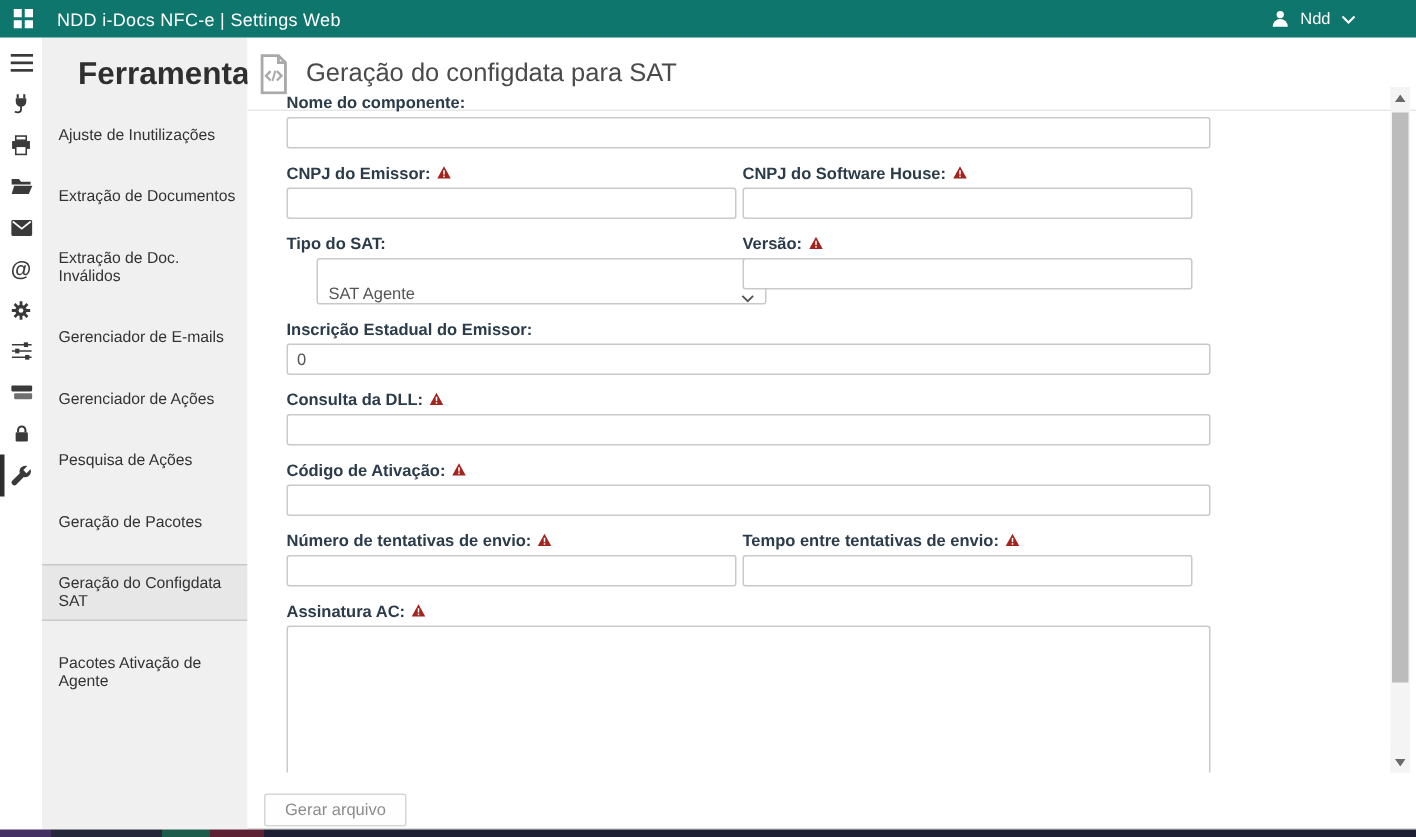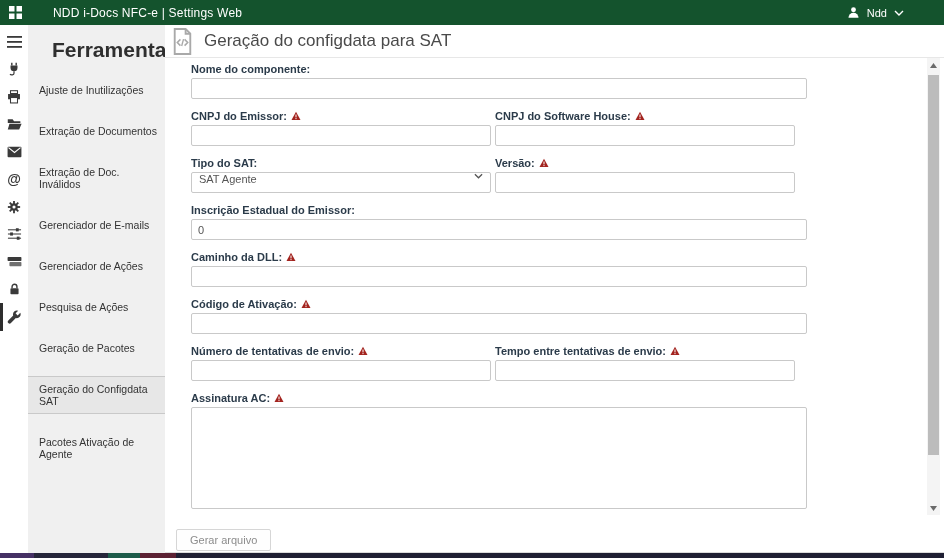--- a/index.html
+++ b/index.html
@@ -1,57 +1,57 @@
 <!DOCTYPE html>
 <html><head>
 <meta charset="utf-8">
 <style>
   html,body{margin:0;padding:0;}
   body{width:944px;height:558px;position:relative;overflow:hidden;background:#fff;
        font-family:"Liberation Sans",sans-serif;-webkit-font-smoothing:antialiased;}
   
-  .topbar{position:absolute;left:0;top:0;width:944px;height:25px;background:#14532d;
-          color:#fff;display:flex;align-items:center;z-index:5;gap:15px;}
+  .topbar{position:absolute;left:0;top:0;width:944px;height:25px;background:#0f766e;
+          color:#fff;display:flex;align-items:center;z-index:5;}
   .grid-btn{width:30px;height:25px;display:flex;align-items:center;justify-content:center;cursor:pointer;}
   .topbar-title{font-size:12px;margin-left:8px;letter-spacing:.2px;}
   .topbar-right{margin-left:auto;display:flex;align-items:center;gap:7px;padding-right:40px;
                 font-size:11px;cursor:pointer;}
   
   .iconrail{position:absolute;left:0;top:25px;width:28px;height:528px;background:#fff;padding-top:3px;box-sizing:border-box;}
   .rail-item{height:27.5px;display:flex;align-items:center;justify-content:center;cursor:pointer;
              border-left:3px solid transparent;box-sizing:border-box;padding-right:3px;}
   .rail-item.active{border-left-color:#2e2e2e;}
   .rail-item .at-glyph{font-size:14px;font-weight:bold;color:#3a3a3a;line-height:1;}
   
   .toolpanel{position:absolute;left:28px;top:25px;width:137px;height:528px;background:#f0f0f0;box-sizing:border-box;}
   .panel-title{font-size:21px;font-weight:bold;color:#2f2f2f;padding:13px 0 0 24px;}
   .panel-items{margin-top:13px;}
   .panel-item{font-size:10.5px;color:#333;padding:6px 4px 6px 11px;cursor:pointer;
               border-top:1px solid transparent;border-bottom:1px solid transparent;margin-top:15px;}
   .panel-item.selected{background:#e7e7e7;border-top-color:#c9c9c9;border-bottom-color:#c9c9c9;}
   
   .main{position:absolute;left:165px;top:25px;width:779px;height:528px;background:#fff;}
-  .page-header{height:33px;border-bottom:1px solid #e7e7e7;display:flex;align-items:center;
+  .page-header{height:49px;border-bottom:1px solid #e7e7e7;display:flex;align-items:center;
                box-sizing:border-box;padding-left:5px;}
   .page-title{font-size:17px;color:#4a4a4a;margin-left:9px;}
   .content{position:absolute;top:33px;left:0;width:760px;height:457px;box-sizing:border-box;
            padding:5px 0 0 26px;overflow:hidden;}
   .form{width:616px;}
   .row{margin-bottom:11px;}
   .row-cols{display:flex;gap:4px;margin-bottom:11px;}
   .col{width:300px;}
   .f-label{display:block;font-size:11px;font-weight:bold;color:#2b3b4a;line-height:12px;margin-bottom:3px;}
   .warn-icon{display:inline-block;margin-left:4px;vertical-align:-1px;line-height:0;}
   .f-input,.f-area{box-sizing:border-box;width:100%;border:1px solid #c9c9c9;border-radius:2px;
            background:#fff;font-family:inherit;font-size:11px;color:#555;padding:0 6px;outline:none;}
   .f-input{height:21px;}
   .f-area{height:102px;resize:none;padding-top:4px;}
-  .f-select{box-sizing:border-box;width:100%;height:21px;border:1px solid #c9c9c9;border-radius:2px;
-            background:#fff;font-size:11px;color:#555;display:flex;align-items:flex-start;
-            justify-content:space-between;padding:0 7px;cursor:pointer;}
+  .f-select{box-sizing:border-box;width:100%;height:31px;border:1px solid #c9c9c9;border-radius:2px;
+            background:#fff;font-size:11px;color:#555;display:flex;align-items:flex-end;
+            justify-content:space-between;padding:0 7px;cursor:pointer;margin-left:20px;}
   .gen-btn{position:absolute;top:504px;left:11px;height:22px;padding:0 13px;background:#fefefe;
            border:1px solid #d6d6d6;border-radius:2px;font-size:11px;color:#8c8c8c;
            font-family:inherit;cursor:pointer;}
   
   .scrollbar{position:absolute;top:33px;right:4px;width:13px;height:457px;background:#f4f4f4;}
   .sb-btn{position:absolute;left:0;width:13px;height:14px;display:flex;align-items:center;
           justify-content:center;cursor:pointer;background:#f4f4f4;}
   .sb-up{top:0;}.sb-down{bottom:0;}
   .sb-thumb{position:absolute;left:1px;width:11px;top:17px;height:380px;background:#bcbcbc;cursor:pointer;}
   
@@ -274,21 +274,21 @@
           <input class="f-input" type="text" value="" style="">
         </div>
       </div>
 
       <div class="row">
         <label class="f-label"><span>Inscrição Estadual do Emissor:</span></label>
         <input class="f-input" type="text" value="0" style="">
       </div>
 
       <div class="row">
-        <label class="f-label"><span>Caminho da DLL:</span><span class="warn-icon"><svg width="10" height="10" viewBox="0 0 16 16">
+        <label class="f-label"><span>Consulta da DLL:</span><span class="warn-icon"><svg width="10" height="10" viewBox="0 0 16 16">
                 <path d="M8 1.2 15.2 14.4 H0.8 Z" fill="#a3241f"></path>
                 <rect x="7.2" y="5.6" width="1.6" height="4.6" fill="#fff"></rect>
                 <rect x="7.2" y="11.3" width="1.6" height="1.7" fill="#fff"></rect>
               </svg></span></label>
         <input class="f-input" type="text" value="" style="">
       </div>
 
       <div class="row">
         <label class="f-label"><span>Código de Ativação:</span><span class="warn-icon"><svg width="10" height="10" viewBox="0 0 16 16">
                 <path d="M8 1.2 15.2 14.4 H0.8 Z" fill="#a3241f"></path>

